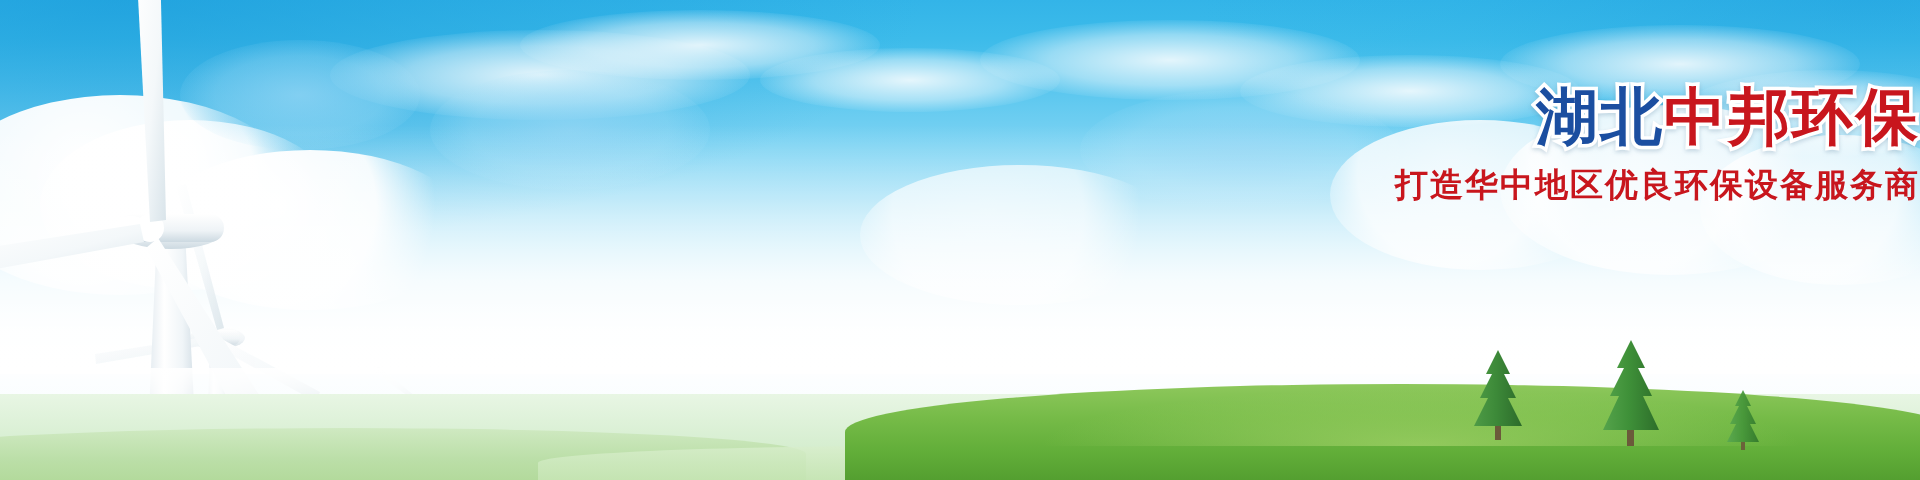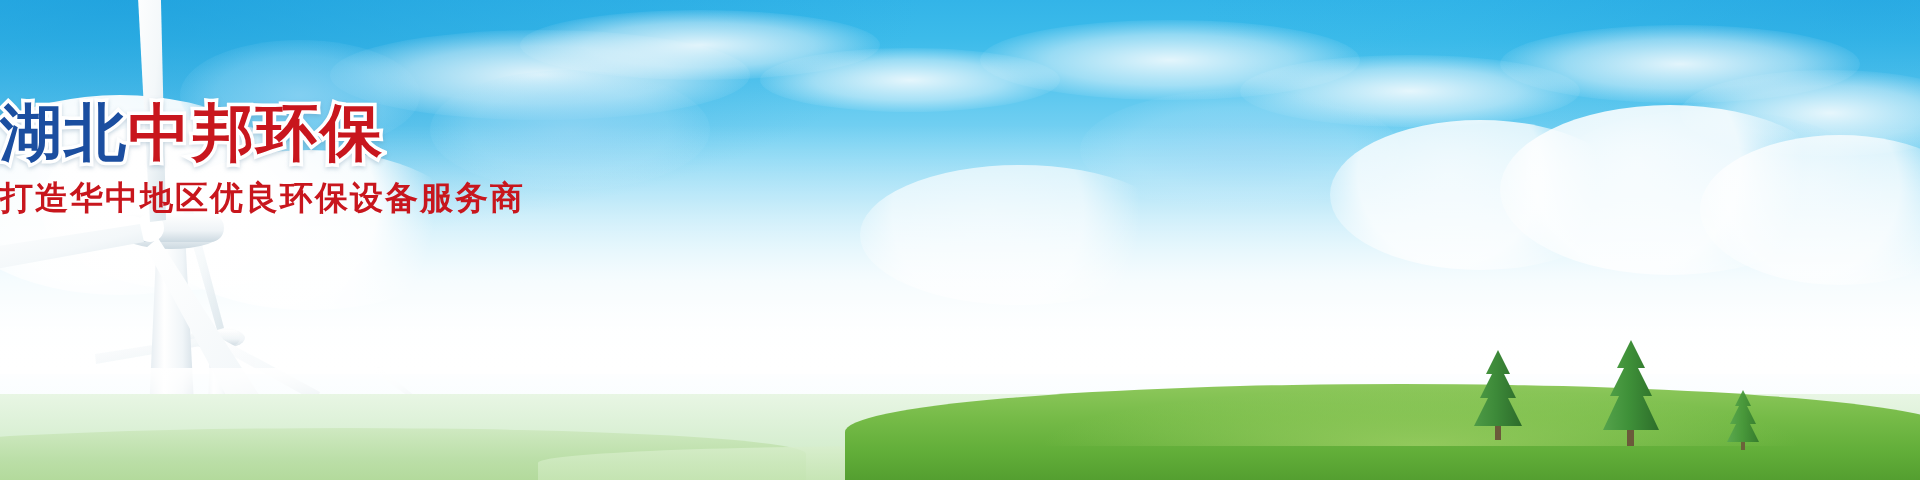--- a/index.html
+++ b/index.html
@@ -92,22 +92,22 @@
   
   .tree{position:absolute;bottom:0;}
   .tree svg{display:block;}
 
   
   .turbines{position:absolute;left:0;bottom:0;width:520px;height:480px;}
   .turbines svg{display:block;}
 
   
   .textblock{
-    position:absolute;left:0;right:0;top:100px;
-    text-align:left;
+    position:absolute;left:0;right:0;top:84px;
+    text-align:right;
     z-index:20;
   }
   .title{
     font-size:62px;
     font-weight:bold;
     letter-spacing:2px;
     line-height:1.08;
     white-space:nowrap;
     display:inline-block;
     -webkit-text-stroke:7px #ffffff;
@@ -129,21 +129,21 @@
     font-family:"DejaVu Sans","Liberation Sans",sans-serif;
   }
   .tagline{
     margin-top:14px;
     font-size:33px;
     font-weight:bold;
     color:#c8161d;
     letter-spacing:2px;
     line-height:1.2;
     white-space:nowrap;
-    font-family:Liberation Mono, monospace;
+    font-family:Liberation Sans, sans-serif;
   }
 </style>
 </head>
 <body>
 
 <div class="banner">
 
   <div class="sky"></div>
   <div class="sky-deep"></div>
   <div class="sky-right"></div>

